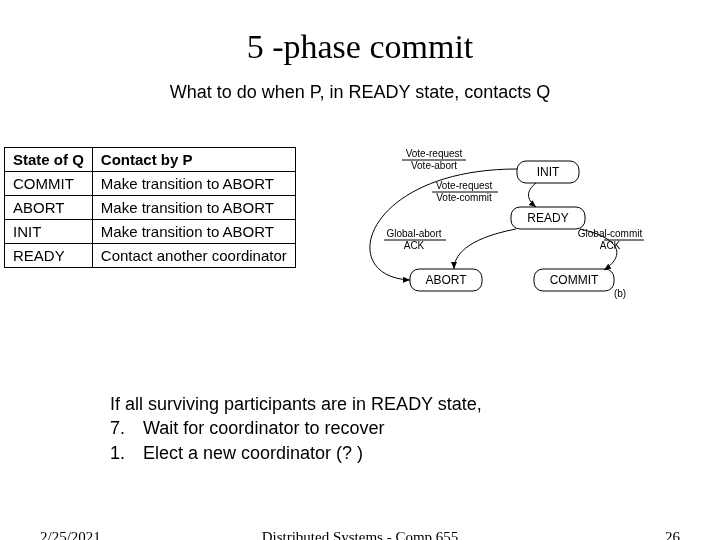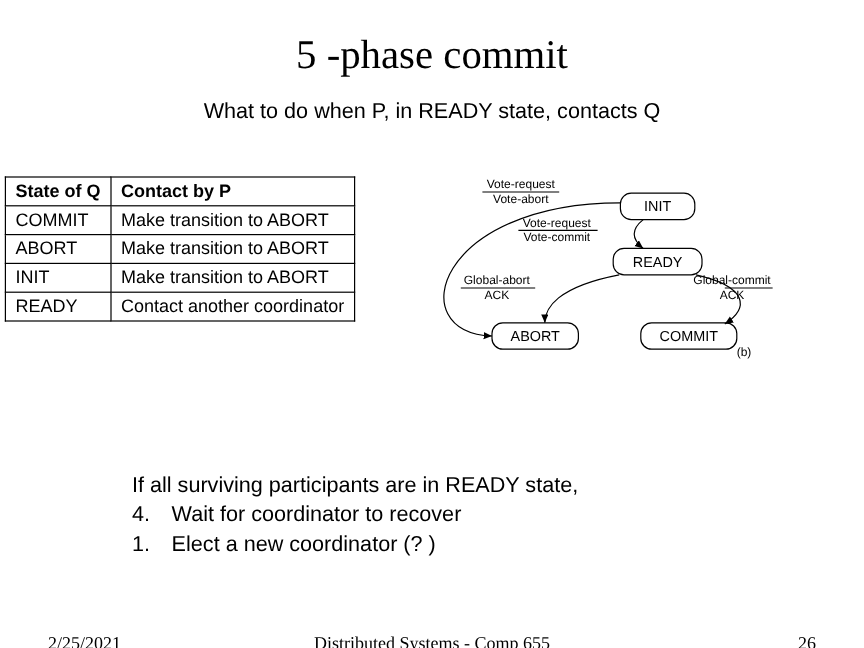--- a/index.html
+++ b/index.html
@@ -179,21 +179,21 @@
         <text class="edge-text" x="306" y="102" text-anchor="start">ACK</text>
         <line class="edge" x1="300" y1="93" x2="340" y2="93"></line>
 
         <text class="edge-text" x="316" y="150">(b)</text>
       </svg>
     </div>
   </div>
 
   <div class="footer-text">
     <div>If all surviving participants are in READY state,</div>
-    <div>4. Wait for coordinator to recover</div>
+    <div>7. Wait for coordinator to recover</div>
     <div>1. Elect a new coordinator (? )</div>
   </div>
 
   <div class="footer-bar">
     <span>2/25/2021</span>
     <span class="course">Distributed Systems - Comp 655</span>
     <span>26</span>
   </div>
 
 </div>

